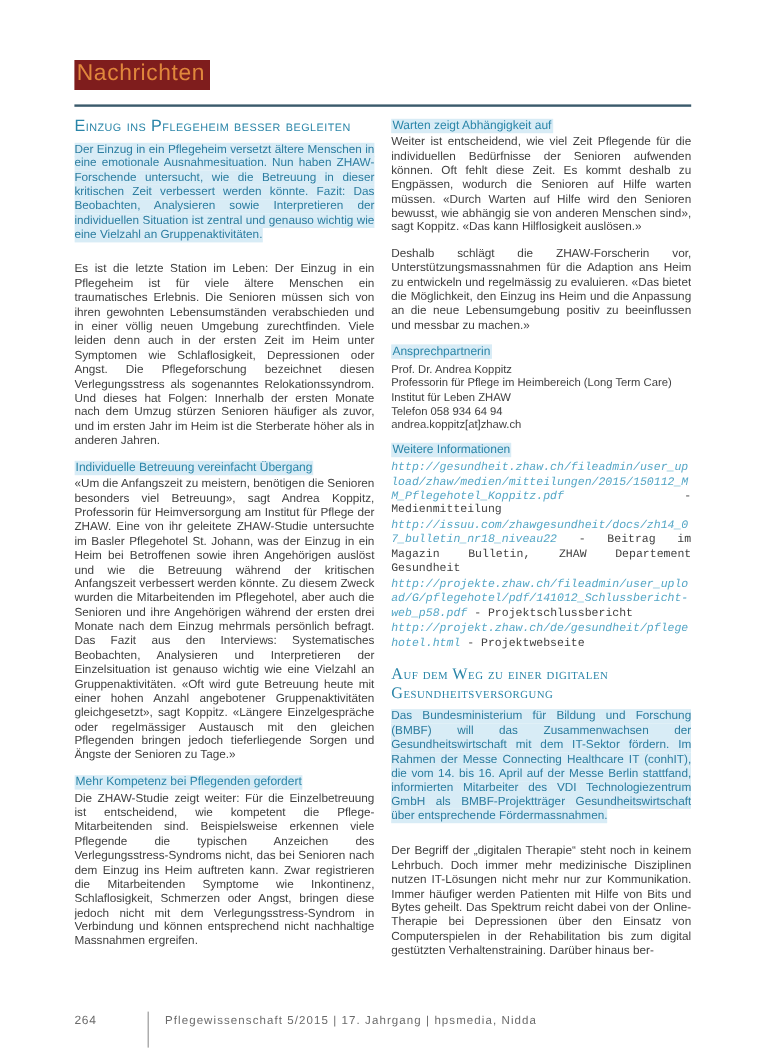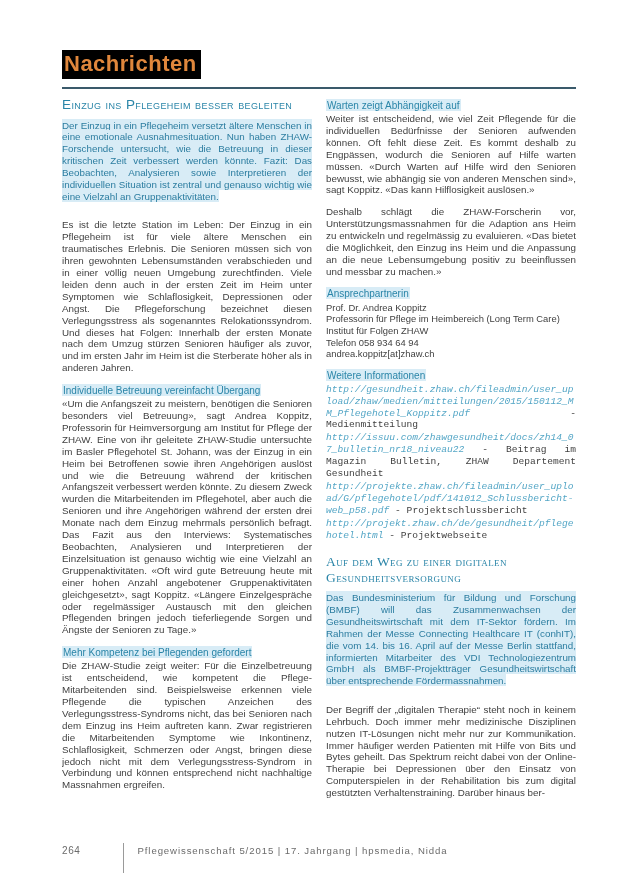--- a/index.html
+++ b/index.html
@@ -9,25 +9,25 @@
     color: #3f3f3f;
     position: relative;
     overflow: hidden;
   }
   .page { position: absolute; inset: 0; background: #ffffff; }
 
   
   .title-wrap { position: absolute; left: 62px; top: 50px; width: 514px; }
   .page-title {
     display: inline-block;
-    font-size: 22px;
-    font-weight: bold;
+    font-size: 19px;
+    font-weight: normal;
     letter-spacing: 0.5px;
     color: #e0873c;
-    background: #000000;
+    background: #7f1d1d;
     padding: 1px 4px 2px 2px;
   }
   .title-rule {
     position: absolute; left: 62px; top: 87px; width: 514px; height: 2px;
     background: #3a5a6b;
   }
 
   
   .columns {
     position: absolute; left: 62px; top: 97px; width: 514px; height: 744px;
@@ -126,21 +126,21 @@
 
     <div class="col">
       <h3 class="sub"><span class="hl">Warten zeigt Abhängigkeit auf</span></h3>
       <p class="body">Weiter ist entscheidend, wie viel Zeit Pflegende für die individuellen Bedürfnisse der Senioren aufwenden können. Oft fehlt diese Zeit. Es kommt deshalb zu Engpässen, wodurch die Senioren auf Hilfe warten müssen. «Durch Warten auf Hilfe wird den Senioren bewusst, wie abhängig sie von anderen Menschen sind», sagt Koppitz. «Das kann Hilflosigkeit auslösen.»</p>
       <p class="body">Deshalb schlägt die ZHAW-Forscherin vor, Unterstützungsmassnahmen für die Adaption ans Heim zu entwickeln und regelmässig zu evaluieren. «Das bietet die Möglichkeit, den Einzug ins Heim und die Anpassung an die neue Lebensumgebung positiv zu beeinflussen und messbar zu machen.»</p>
 
       <h3 class="sub"><span class="hl">Ansprechpartnerin</span></h3>
       <div class="contact">
         <div>Prof. Dr. Andrea Koppitz</div>
         <div>Professorin für Pflege im Heimbereich (Long Term Care)</div>
-        <div>Institut für Folgen ZHAW</div>
+        <div>Institut für Leben ZHAW</div>
         <div>Telefon 058 934 64 94</div>
         <div>andrea.koppitz[at]zhaw.ch</div>
       </div>
 
       <h3 class="sub"><span class="hl">Weitere Informationen</span></h3>
       <div class="links">
         <p class="link-line">
           <a href="#" class="url">http://gesundheit.zhaw.ch/fileadmin/user_upload/zhaw/medien/mitteilungen/2015/150112_MM_Pflegehotel_Koppitz.pdf</a>
           <span class="link-label">- Medienmitteilung</span>
         </p>

